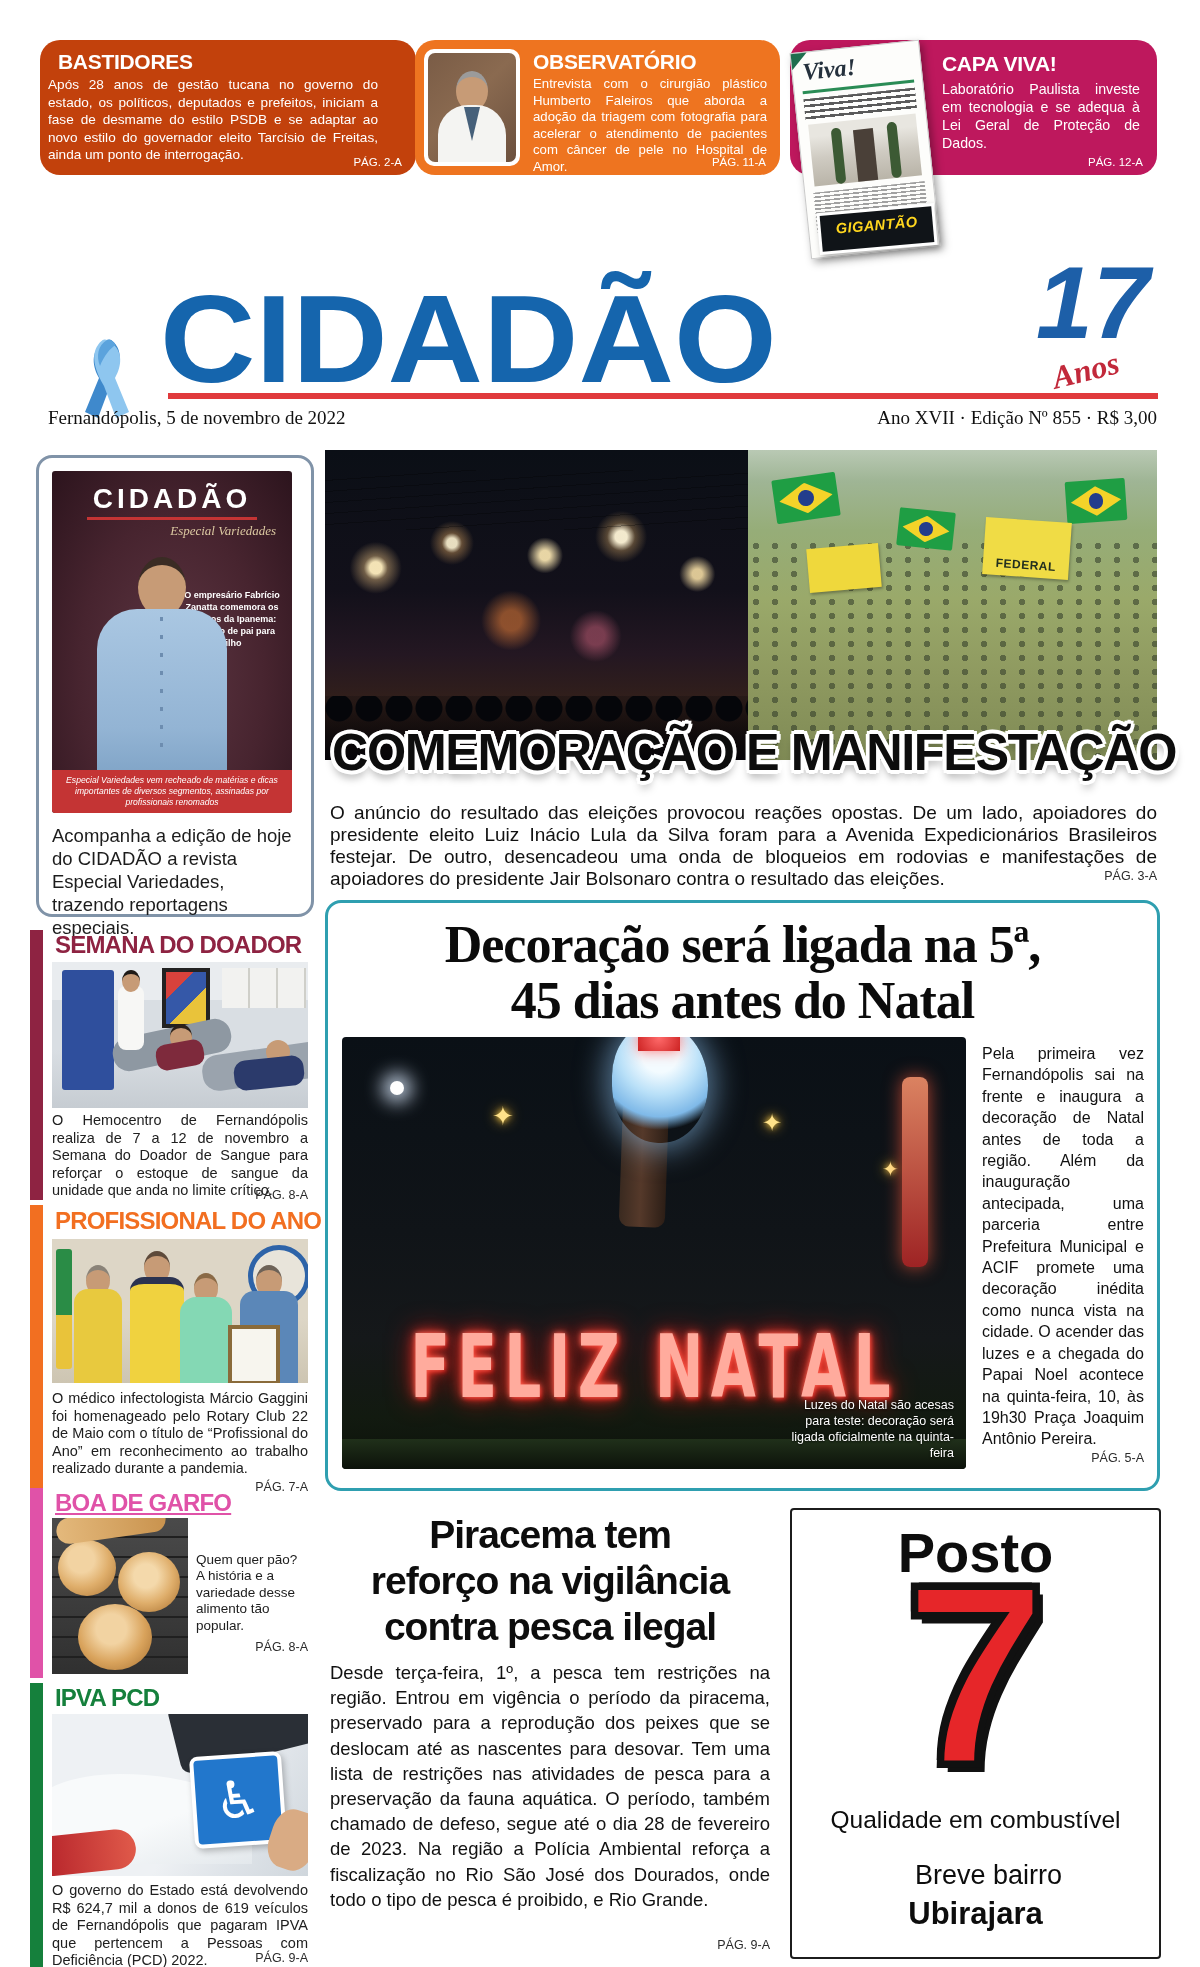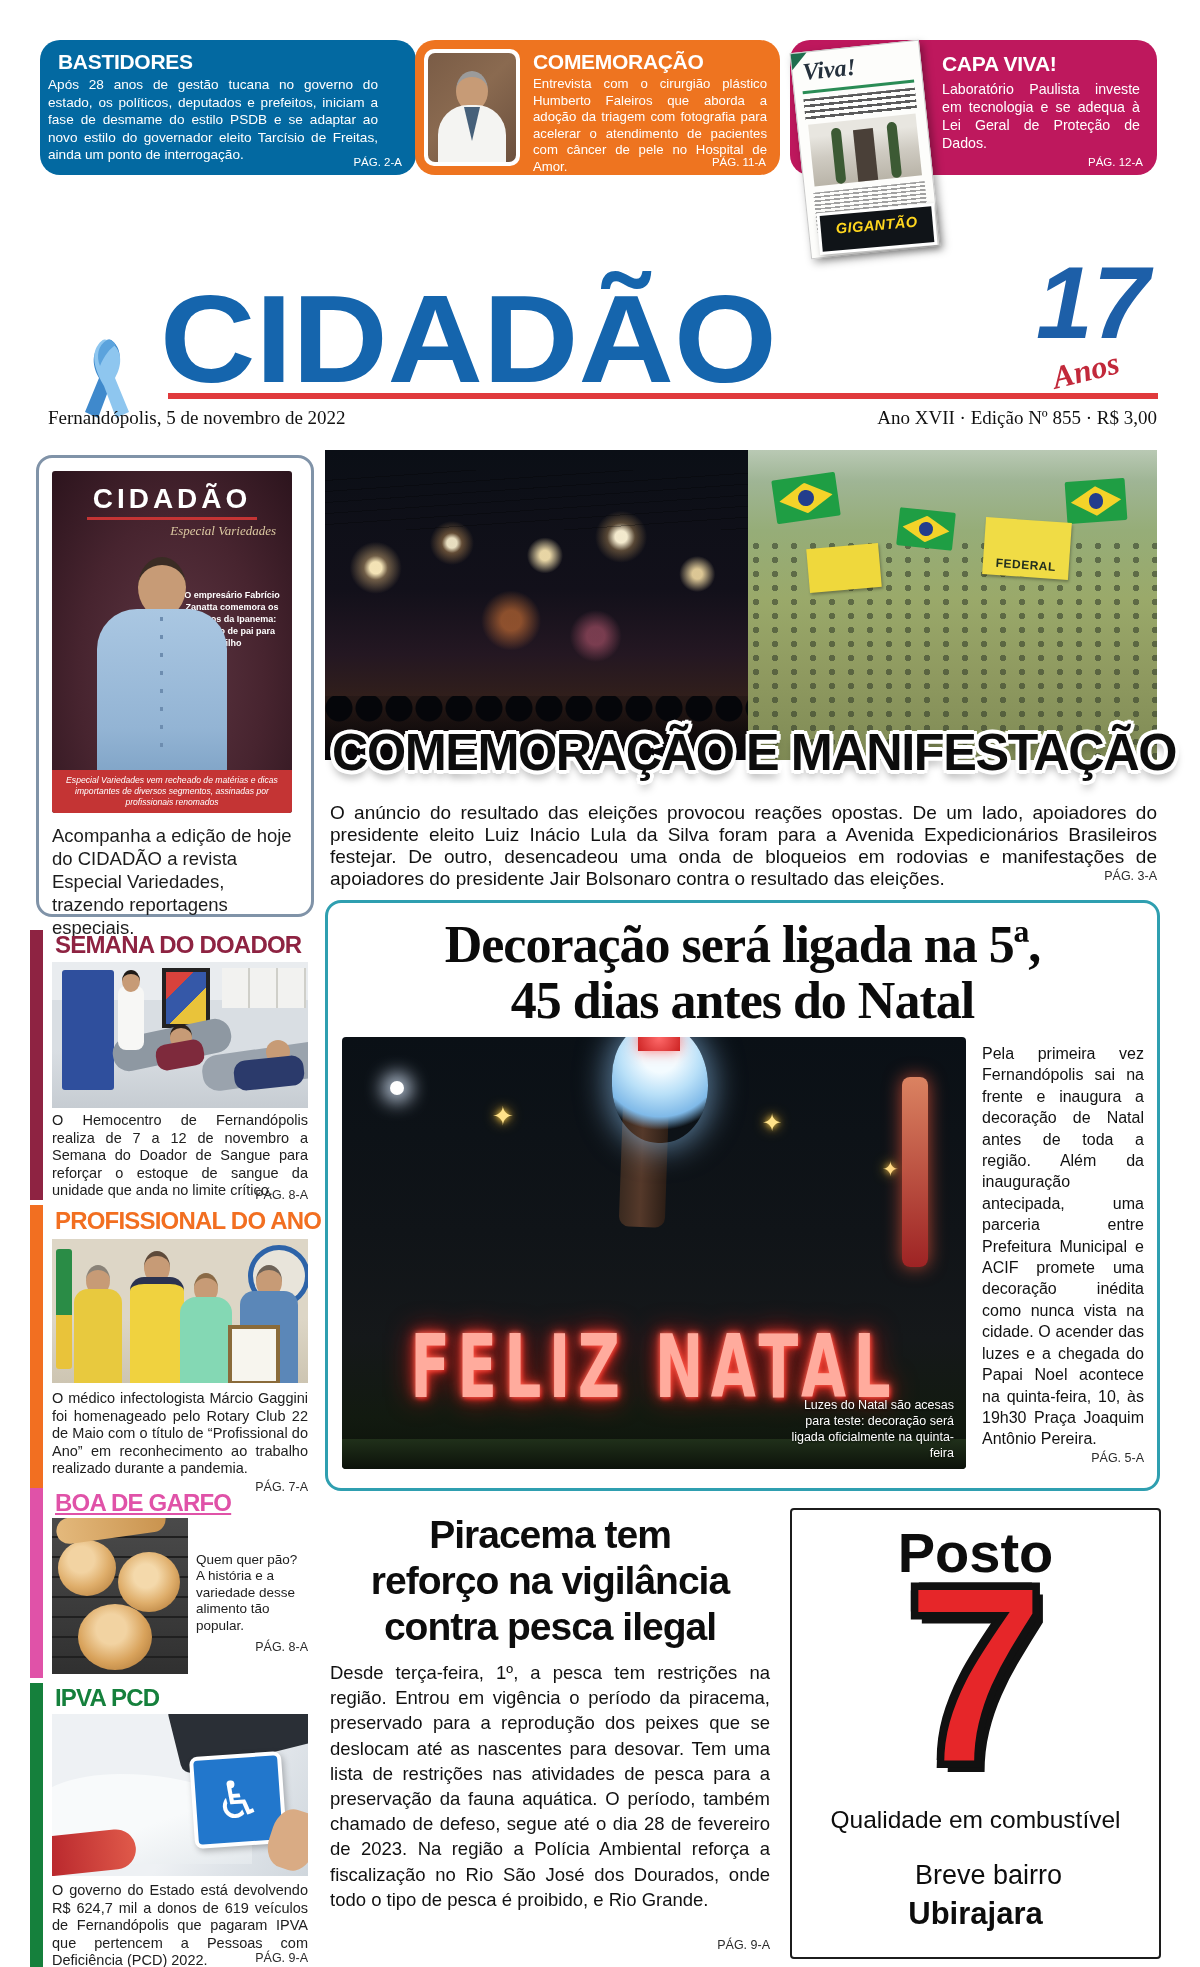--- a/index.html
+++ b/index.html
@@ -41,35 +41,35 @@
   .flag b{position:absolute;left:38%;top:32%;width:24%;height:36%;border-radius:50%;background:#233d8c;}
   .crowd-dots{background-image:radial-gradient(circle 3.2px at 8px 6px,#2e3827 97%,transparent);
               background-size:19px 14px;opacity:.55;}
   .head{border-radius:50%;background:#c79b76;}
 </style>
 </head>
 <body>
 
 <div id="page">
 
-  <div class="abs box" style="left:40px;top:40px;width:376px;height:135px;background:#0369a1;">
+  <div class="abs box" style="left:40px;top:40px;width:376px;height:135px;background:#c2410c;">
     <div class="abs box-title" style="left:18px;top:10px;">BASTIDORES</div>
     <div class="abs box-body" style="left:8px;top:36px;width:330px;">Após 28 anos de gestão tucana no governo do estado, os políticos, deputados e prefeitos, iniciam a fase de desmame do estilo PSDB e se adaptar ao novo estilo do governador eleito Tarcísio de Freitas, ainda um ponto de interrogação.</div>
     <div class="abs box-page" style="right:14px;bottom:7px;">PÁG. 2-A</div>
   </div>
 
   <div class="abs box" style="left:415px;top:40px;width:365px;height:135px;background:#ee7420;">
     <div class="abs" style="left:9px;top:9px;width:96px;height:117px;background:#fff;border-radius:10px;padding:0;">
       <div class="abs" style="left:4px;top:4px;right:4px;bottom:4px;border-radius:7px;overflow:hidden;background:linear-gradient(135deg,#7a5c46 0%,#8a6a50 45%,#6b503e 100%);">
         <div class="abs head" style="left:28px;top:18px;width:32px;height:34px;border-top:6px solid #9b9b9b;"></div>
         <div class="abs" style="left:10px;top:52px;width:68px;height:60px;background:#f4f4f2;border-radius:30px 30px 0 0;"></div>
         <div class="abs" style="left:36px;top:54px;width:16px;height:34px;background:#46607a;clip-path:polygon(0 0,100% 0,50% 100%);"></div>
       </div>
     </div>
-    <div class="abs box-title" style="left:118px;top:10px;">COMEMORAÇÃO</div>
+    <div class="abs box-title" style="left:118px;top:10px;">OBSERVATÓRIO</div>
     <div class="abs box-body" style="left:118px;top:36px;width:234px;font-size:13.2px;line-height:16.6px;">Entrevista com o cirurgião plástico Humberto Faleiros que aborda a adoção da triagem com fotografia para acelerar o atendimento de pacientes com câncer de pele no Hospital de Amor.</div>
     <div class="abs box-page" style="right:14px;bottom:7px;">PÁG. 11-A</div>
   </div>
 
   <div class="abs box" style="left:790px;top:40px;width:367px;height:135px;background:#be185d;">
     <div class="abs box-title" style="left:152px;top:12px;">CAPA VIVA!</div>
     <div class="abs box-body" style="left:152px;top:40px;width:198px;font-size:14.2px;line-height:18px;">Laboratório Paulista investe em tecnologia e se adequa à Lei Geral de Proteção de Dados.</div>
     <div class="abs box-page" style="right:14px;bottom:7px;">PÁG. 12-A</div>
   </div>
 

